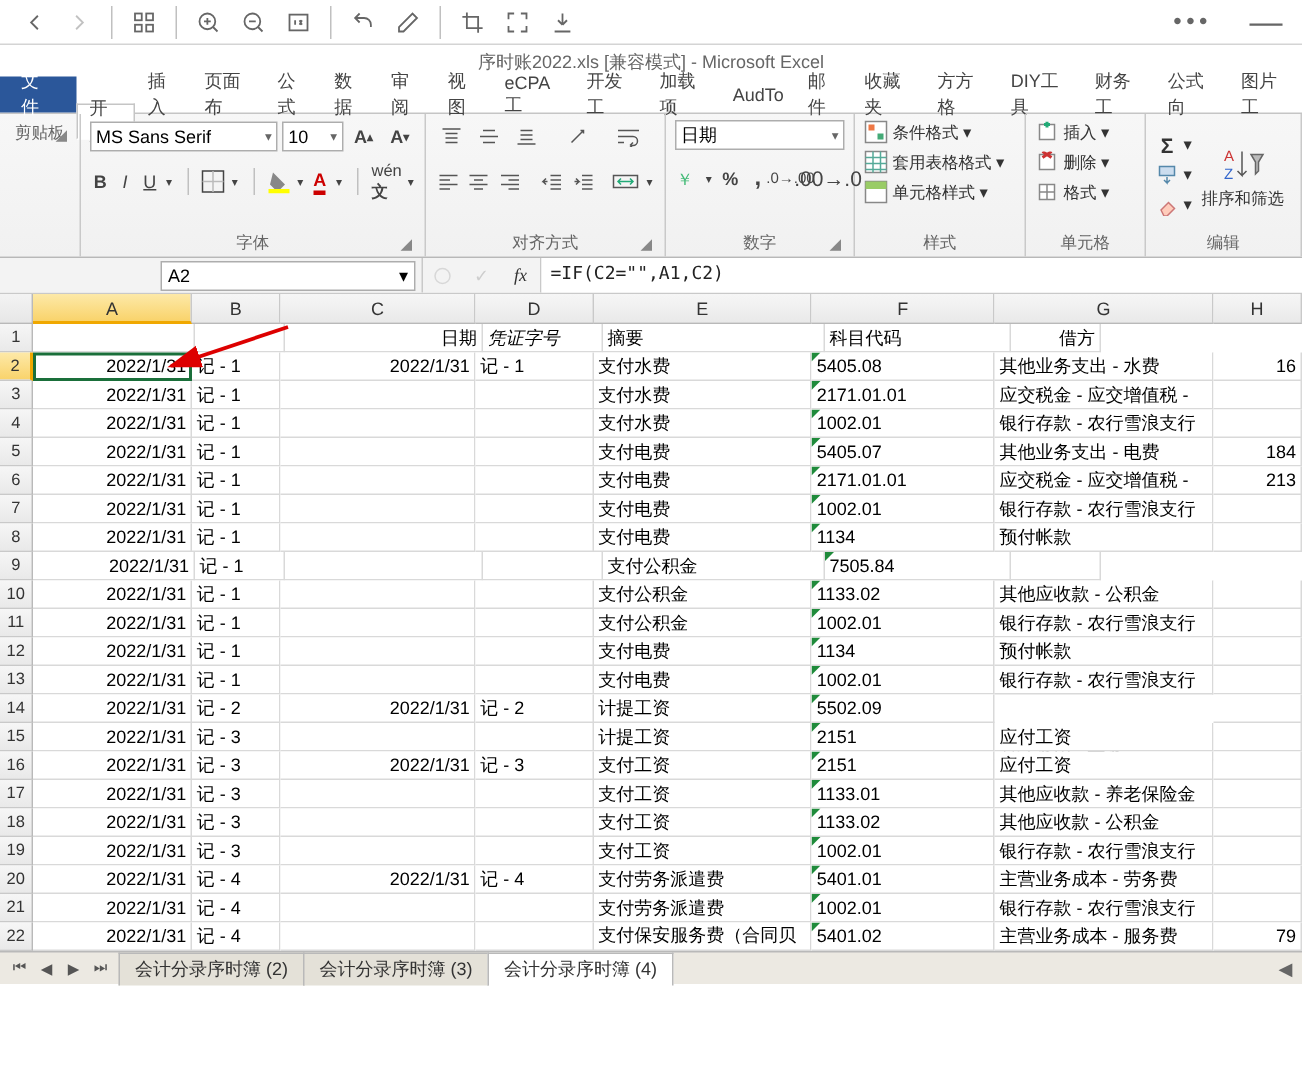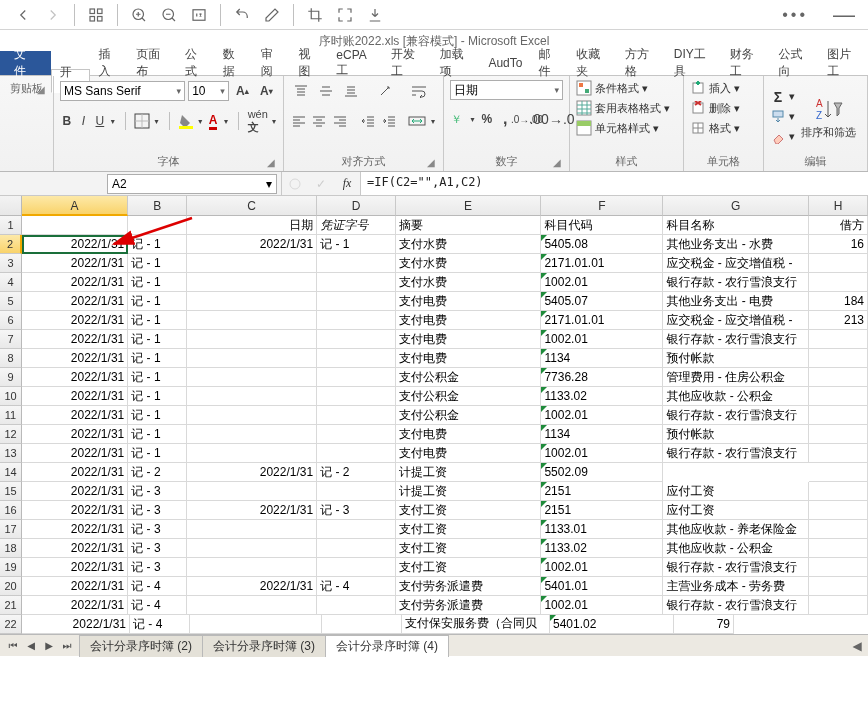--- a/index.html
+++ b/index.html
@@ -513,21 +513,20 @@
       <div class="row-h">22</div>
     </div>
   <div class="cells" id="cells">
       <div class="row">
         <div class="cell r headerrow" style="width: 108px;"></div>
         <div class="cell headerrow" style="width: 60px;"></div>
         <div class="cell r headerrow" style="width: 132px;">日期</div>
         <div class="cell headerrow" style="width: 80px; font-style: italic;">凭证字号</div>
         <div class="cell headerrow" style="width: 148px;">摘要</div>
         <div class="cell headerrow" style="width: 124px;">科目代码</div>
-        <div class="cell headerrow" style="width: 148px;">科目名称</div>
         <div class="cell r headerrow" style="width: 60px;">借方</div>
       </div>
       <div class="row">
         <div class="cell r active" style="width: 108px;">2022/1/31</div>
         <div class="cell" style="width: 60px;">记 - 1</div>
         <div class="cell r" style="width: 132px;">2022/1/31</div>
         <div class="cell" style="width: 80px;">记 - 1</div>
         <div class="cell" style="width: 148px;">支付水费</div>
         <div class="cell green-tick" style="width: 124px;">5405.08</div>
         <div class="cell" style="width: 148px;">其他业务支出 - 水费</div>
@@ -592,22 +591,21 @@
         <div class="cell green-tick" style="width: 124px;">1134</div>
         <div class="cell" style="width: 148px;">预付帐款</div>
         <div class="cell r" style="width: 60px;"></div>
       </div>
       <div class="row">
         <div class="cell r" style="width: 108px;">2022/1/31</div>
         <div class="cell" style="width: 60px;">记 - 1</div>
         <div class="cell r" style="width: 132px;"></div>
         <div class="cell" style="width: 80px;"></div>
         <div class="cell" style="width: 148px;">支付公积金</div>
-        <div class="cell green-tick" style="width: 124px;">7736.28</div>
-        <div class="cell" style="width: 148px;">管理费用 - 住房公积金</div>
+        <div class="cell green-tick" style="width: 124px;">7505.84</div>
         <div class="cell r" style="width: 60px;"></div>
       </div>
       <div class="row">
         <div class="cell r" style="width: 108px;">2022/1/31</div>
         <div class="cell" style="width: 60px;">记 - 1</div>
         <div class="cell r" style="width: 132px;"></div>
         <div class="cell" style="width: 80px;"></div>
         <div class="cell" style="width: 148px;">支付公积金</div>
         <div class="cell green-tick" style="width: 124px;">1133.02</div>
         <div class="cell" style="width: 148px;">其他应收款 - 公积金</div>
@@ -723,20 +721,21 @@
         <div class="cell" style="width: 148px;">银行存款 - 农行雪浪支行</div>
         <div class="cell r" style="width: 60px;"></div>
       </div>
       <div class="row">
         <div class="cell r" style="width: 108px;">2022/1/31</div>
         <div class="cell" style="width: 60px;">记 - 4</div>
         <div class="cell r" style="width: 132px;"></div>
         <div class="cell" style="width: 80px;"></div>
         <div class="cell" style="width: 148px; font-family: Liberation Mono, monospace;">支付保安服务费（合同贝</div>
         <div class="cell green-tick" style="width: 124px;">5401.02</div>
+        <div class="cell" style="width: 148px;">主营业务成本 - 服务费</div>
         <div class="cell r" style="width: 60px;">79</div>
       </div>
     </div>
   <svg class="arrow-overlay" style="left:22px;top:20px" width="200" height="60">
     <defs>
         <marker id="ah" markerWidth="10" markerHeight="10" refX="8" refY="3" orient="auto">
           <path d="M0,0 L0,6 L9,3 z" fill="#d00"></path>
         </marker>
       </defs>
     <line x1="170" y1="2" x2="92" y2="28" stroke="#d00" stroke-width="2.5" marker-end="url(#ah)"></line>

